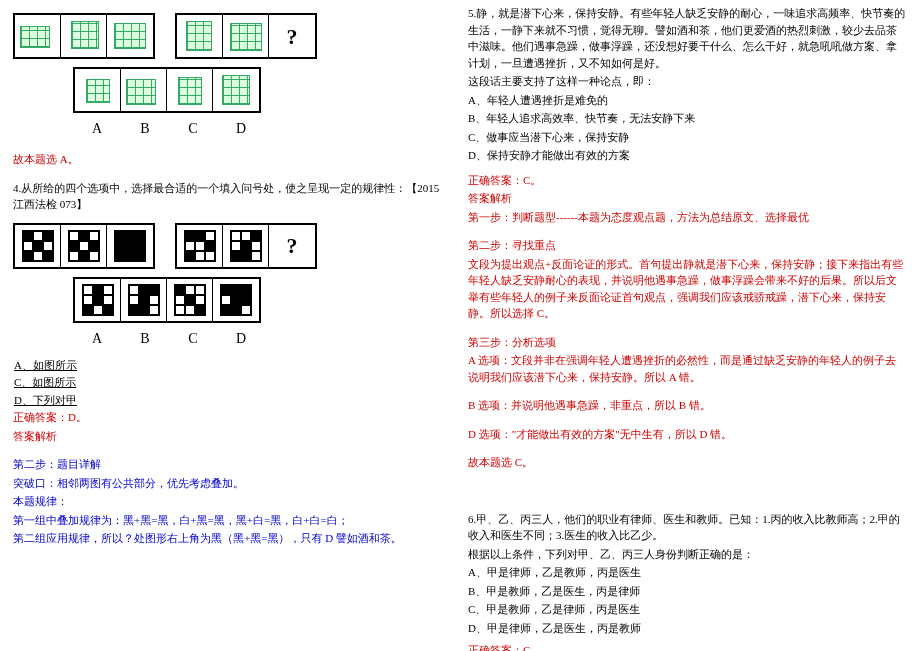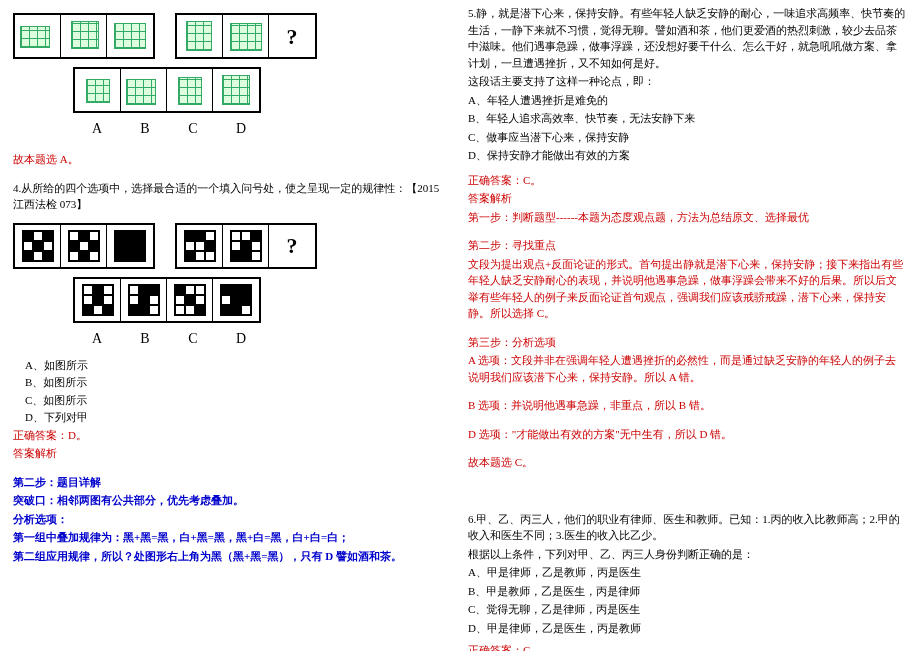--- a/index.html
+++ b/index.html
@@ -11,21 +11,21 @@
       background: #fff;
       display: flex;
       padding: 5px;
       line-height: 1.5;
     }
     .column {
       width: 50%;
       padding: 0 8px;
     }
     .red { color: #cc0000; }
-    .blue { color: #0000cc; font-weight: bold; }
+    .blue { color: #0000cc; }
     .black { color: #000; }
     p { margin-bottom: 2px; }
     .section-gap { margin-top: 12px; }
     
     
     .puzzle-row {
       display: flex;
       gap: 20px;
       margin: 8px 0;
     }
@@ -98,21 +98,21 @@
       grid-template-columns: repeat(3, 10px);
       grid-template-rows: repeat(3, 10px);
       border: 1px solid #000;
     }
     .grid3 span {
       border: 0.5px solid #000;
       background: #fff;
     }
     .grid3 span.f { background: #000; }
     
-    .option-list p { margin: 1px 12px; }
+    .option-list p { margin: 1px 1px; text-decoration: underline; }
   </style>
 </head>
 <body>
 
 <div class="column">
 
   <div>
     <div class="puzzle-row">
       <div class="puzzle-group">
         <div class="puzzle-cell">
@@ -295,31 +295,30 @@
     <div class="answer-labels">
       <div class="answer-label">A</div>
       <div class="answer-label">B</div>
       <div class="answer-label">C</div>
       <div class="answer-label">D</div>
     </div>
   </div>
 
   <div class="option-list black" style="margin-top:8px;">
     <p>A、如图所示</p>
-    <p>B、如图所示</p>
     <p>C、如图所示</p>
     <p>D、下列对甲</p>
   </div>
 
   <p class="red" style="">正确答案：D。</p>
   <p class="red">答案解析</p>
 
   <p class="blue section-gap">第二步：题目详解</p>
   <p class="blue">突破口：相邻两图有公共部分，优先考虑叠加。</p>
-  <p class="blue">分析选项：</p>
+  <p class="blue">本题规律：</p>
   <p class="blue">第一组中叠加规律为：黑+黑=黑，白+黑=黑，黑+白=黑，白+白=白；</p>
   <p class="blue">第二组应用规律，所以？处图形右上角为黑（黑+黑=黑），只有 D 譬如酒和茶。</p>
 
 </div>
 
 <div class="column">
   <p class="black">5.静，就是潜下心来，保持安静。有些年轻人缺乏安静的耐心，一味追求高频率、快节奏的生活，一静下来就不习惯，觉得无聊。譬如酒和茶，他们更爱酒的热烈刺激，较少去品茶中滋味。他们遇事急躁，做事浮躁，还没想好要干什么、怎么干好，就急吼吼做方案、拿计划，一旦遭遇挫折，又不知如何是好。</p>
   <p class="black">这段话主要支持了这样一种论点，即：</p>
   <p class="black">A、年轻人遭遇挫折是难免的</p>
   <p class="black">B、年轻人追求高效率、快节奏，无法安静下来</p>
@@ -339,19 +338,19 @@
   <p class="red section-gap">B 选项：并说明他遇事急躁，非重点，所以 B 错。</p>
 
   <p class="red section-gap">D 选项："才能做出有效的方案"无中生有，所以 D 错。</p>
 
   <p class="red section-gap">故本题选 C。</p>
 
   <p class="black" style="margin-top:40px;">6.甲、乙、丙三人，他们的职业有律师、医生和教师。已知：1.丙的收入比教师高；2.甲的收入和医生不同；3.医生的收入比乙少。</p>
   <p class="black">根据以上条件，下列对甲、乙、丙三人身份判断正确的是：</p>
   <p class="black">A、甲是律师，乙是教师，丙是医生</p>
   <p class="black">B、甲是教师，乙是医生，丙是律师</p>
-  <p class="black">C、觉得无聊，乙是律师，丙是医生</p>
+  <p class="black">C、甲是教师，乙是律师，丙是医生</p>
   <p class="black">D、甲是律师，乙是医生，丙是教师</p>
 
   <p class="red" style="margin-top:6px;">正确答案：C。</p>
   <p class="red">答案解析</p>
 
 </div>
 
 </body></html>

